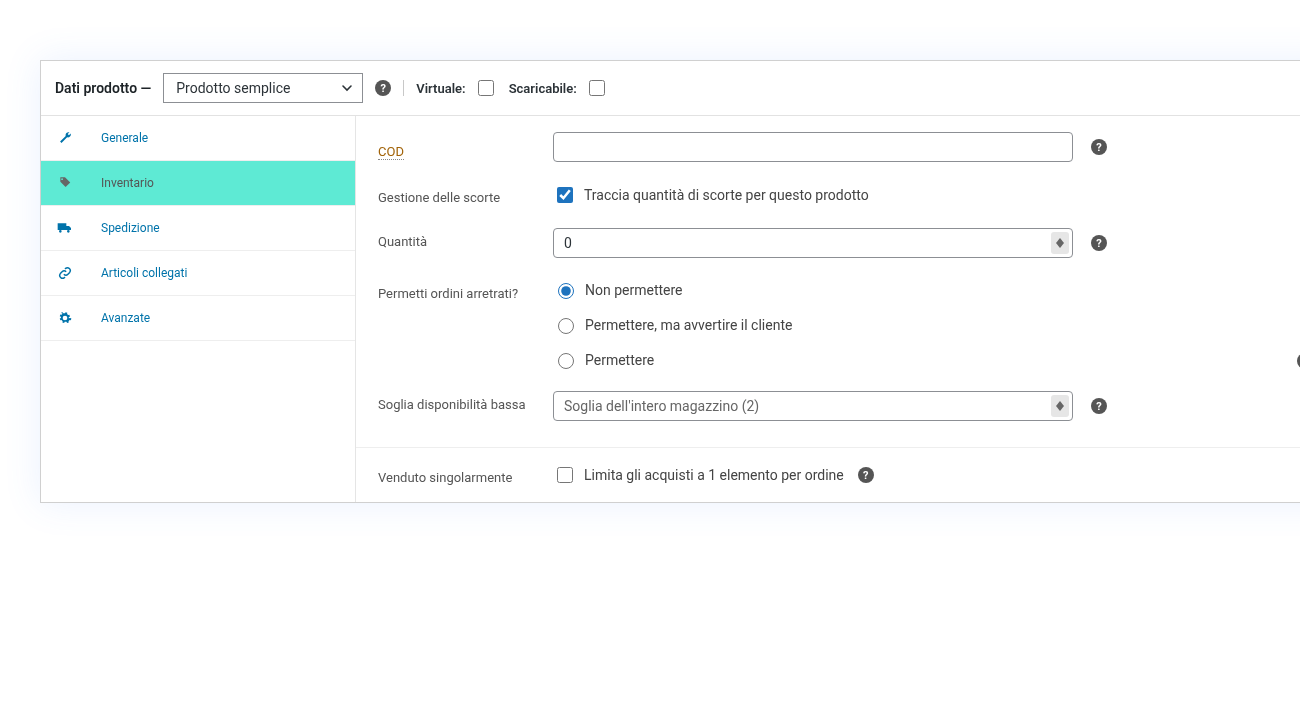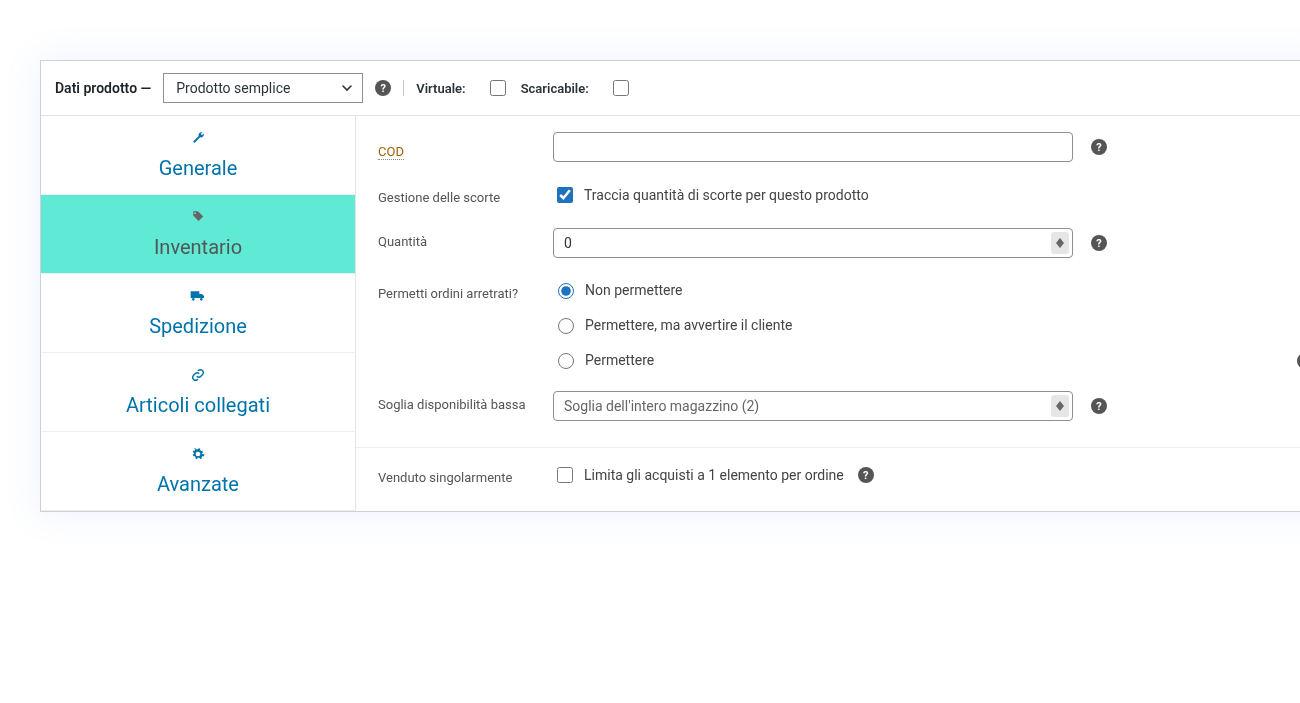--- a/index.html
+++ b/index.html
@@ -25,28 +25,28 @@
   .select-caret {
     position:absolute; right:10px; top:50%; transform:translateY(-50%);
     pointer-events:none; color:#2c3338;
   }
   .help-badge {
     width:16px; height:16px; border-radius:50%; background:#555; color:#fff;
     display:inline-flex; align-items:center; justify-content:center;
     font-size:11px; font-weight:700; line-height:1;
   }
   .divider { width:1px; height:16px; background:#c8c8c8; }
-  .hdr-check { display:flex; align-items:center; gap:20px; font-size:13px; color:#2c3338; font-weight:600; }
+  .hdr-check { display:flex; align-items:center; gap:8px; font-size:13px; color:#2c3338; font-weight:600; }
   .hdr-check input { width:14px; height:14px; accent-color:#0073aa; }
   .body { display:flex; }
   .tabs { width:315px; border-right:1px solid #e5e5e5; background:#fff; }
   .tab {
-    display:flex; align-items:center; gap:10px;
+    display:flex; align-items:center; gap:28px;
     padding:14px 16px; border-bottom:1px solid #eee;
-    color:#0073aa; cursor:pointer; font-size:20px;flex-direction:column;
+    color:#0073aa; cursor:pointer; font-size:12px;
   }
   .tab.active { background:#5eead4; color:#555; }
   .tab-icon { width:16px; height:16px; display:inline-flex; align-items:center; justify-content:center; }
   .content { flex:1; }
   .row {
     display:flex; align-items:flex-start;
     padding:16px 22px; gap:20px;
   }
   .row + .row { padding-top:6px; }
   .section-sep { border-top:1px solid #eee; margin-top:10px; }

